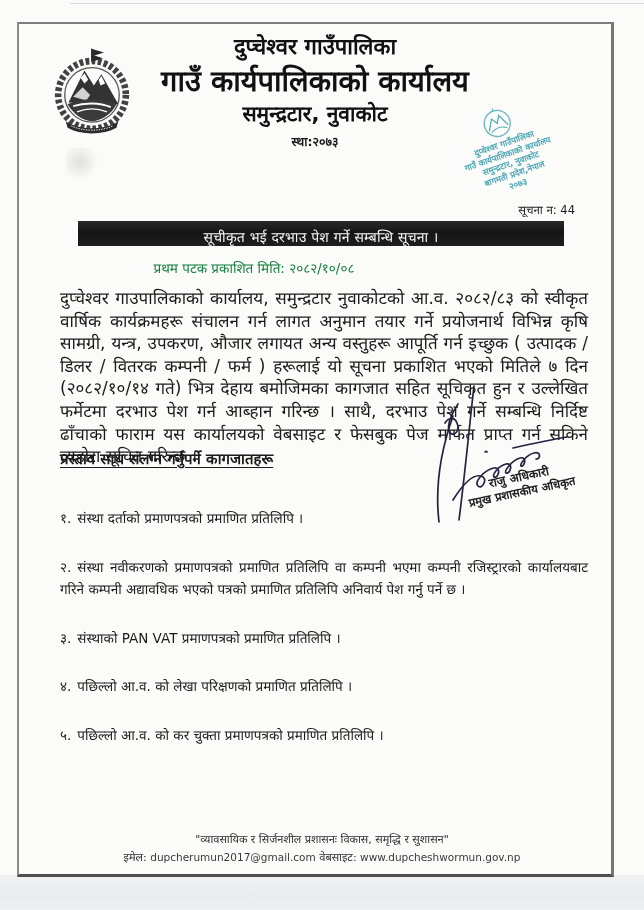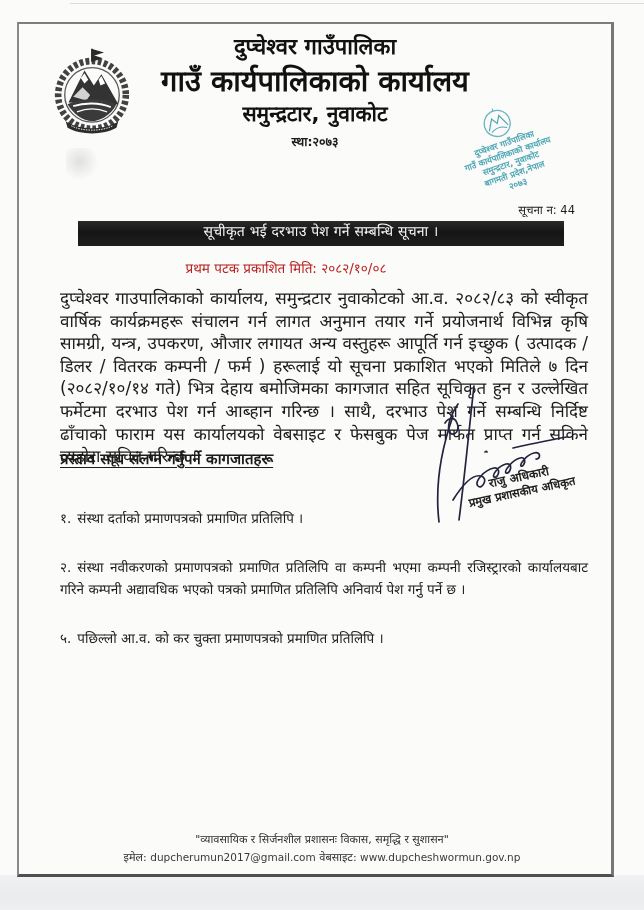--- a/index.html
+++ b/index.html
@@ -29,24 +29,24 @@
   
   .stamp{position:absolute;left:436px;top:106px;width:140px;transform:rotate(-19deg);
     color:#3d9fae;text-align:center;opacity:.9;}
   .stamp .emblem{margin:0 auto;width:34px;height:32px;}
   .stamp .sline{font-size:8.5px;line-height:10.5px;font-weight:bold;white-space:nowrap;}
   .stamp .syear{font-size:9px;line-height:11px;font-weight:bold;margin-top:1px;}
   
   .notice-no{position:absolute;top:202px;right:69px;font-size:11.5px;color:#1d1d1d;}
   .title-bar{position:absolute;left:78px;top:221px;width:486px;height:25px;
     background:linear-gradient(180deg,#2a2a2a 0%,#151515 45%,#1f1f1f 100%);
-    color:#f6f6f6;display:flex;align-items:flex-start;justify-content:center;
+    color:#f6f6f6;display:flex;align-items:flex-end;justify-content:center;
     font-size:14px;letter-spacing:.2px;}
   .published{position:absolute;left:0;top:259px;width:508px;text-align:center;
-    font-size:13.5px;color:#b91c1c;padding-left:32px;}
+    font-size:13.5px;color:#15803d;}
   
   .para{position:absolute;left:60px;top:287px;width:528px;font-size:17px;
     line-height:22.6px;text-align:justify;color:#1b1b1b;}
   .docs-head{position:absolute;left:60px;top:448px;font-size:15px;font-weight:bold;
     text-decoration:underline;text-underline-offset:3px;color:#1b1b1b;}
   .docs-list{position:absolute;left:60px;top:481px;width:528px;margin:0;padding:0;
     list-style:none;font-size:13.5px;color:#1b1b1b;}
   .docs-list li{margin-bottom:10.5px;line-height:22.5px;text-align:justify;margin-top:26px;}
   .docs-list .num{margin-right:6px;}
   
@@ -131,20 +131,22 @@
 
 <div class="published">प्रथम पटक प्रकाशित मिति: २०८२/१०/०८</div>
 
 <div class="para">दुप्चेश्वर गाउपालिकाको कार्यालय, समुन्द्रटार नुवाकोटको आ.व. २०८२/८३ को स्वीकृत वार्षिक कार्यक्रमहरू संचालन गर्न लागत अनुमान तयार गर्ने प्रयोजनार्थ विभिन्न कृषि सामग्री, यन्त्र, उपकरण, औजार लगायत अन्य वस्तुहरू आपूर्ति गर्न इच्छुक ( उत्पादक / डिलर / वितरक कम्पनी / फर्म ) हरूलाई यो सूचना प्रकाशित भएको मितिले ७ दिन (२०८२/१०/१४ गते) भित्र देहाय बमोजिमका कागजात सहित सूचिकृत हुन र उल्लेखित फर्मेटमा दरभाउ पेश गर्न आब्हान गरिन्छ ।  साथै, दरभाउ पेश गर्ने सम्बन्धि निर्दिष्ट ढाँचाको फाराम यस कार्यालयको वेबसाइट र फेसबुक पेज मार्फत प्राप्त गर्न सकिने व्यहोरा सूचित गरिन्छ ।</div>
 
 <div class="docs-head">प्रस्ताव साथ संलग्न गर्नुपर्ने कागजातहरू</div>
 
 <ul class="docs-list">
   <li><span class="num">१.</span><span>संस्था दर्ताको प्रमाणपत्रको प्रमाणित प्रतिलिपि ।</span></li>
   <li><span class="num">२.</span><span>संस्था नवीकरणको प्रमाणपत्रको प्रमाणित प्रतिलिपि वा कम्पनी भएमा कम्पनी रजिस्ट्रारको कार्यालयबाट गरिने कम्पनी अद्यावधिक भएको पत्रको प्रमाणित प्रतिलिपि अनिवार्य पेश गर्नु पर्ने छ ।</span></li>
+  <li><span class="num">३.</span><span>संस्थाको PAN VAT प्रमाणपत्रको प्रमाणित प्रतिलिपि ।</span></li>
+  <li><span class="num">४.</span><span>पछिल्लो आ.व. को लेखा परिक्षणको प्रमाणित प्रतिलिपि ।</span></li>
   <li><span class="num">५.</span><span>पछिल्लो आ.व. को कर चुक्ता प्रमाणपत्रको प्रमाणित प्रतिलिपि ।</span></li>
 </ul>
 
 <svg class="sig-svg" viewBox="0 0 185 152" aria-hidden="true">
   <g fill="none" stroke="#23233f" stroke-width="1.7" stroke-linecap="round">
     <path d="M79,4 C75,38 70,92 64,138"></path>
     <path d="M44,140 C40,106 46,68 58,34"></path>
     <path d="M63,22 C56,32 51,45 55,51 C60,55 65,48 62,41 C59,34 53,36 50,41"></path>
     <path d="M58,118 C68,102 78,92 86,94 C94,96 87,108 83,104 C79,100 89,88 99,86 C107,85 103,97 99,95 C97,93 103,84 111,82 C119,80 115,93 111,91 C109,89 117,78 125,76 C133,74 129,86 126,84 C125,82 131,73 139,71 C147,69 145,78 141,77"></path>
     <path d="M118,66 C136,62 154,58 172,55"></path>

